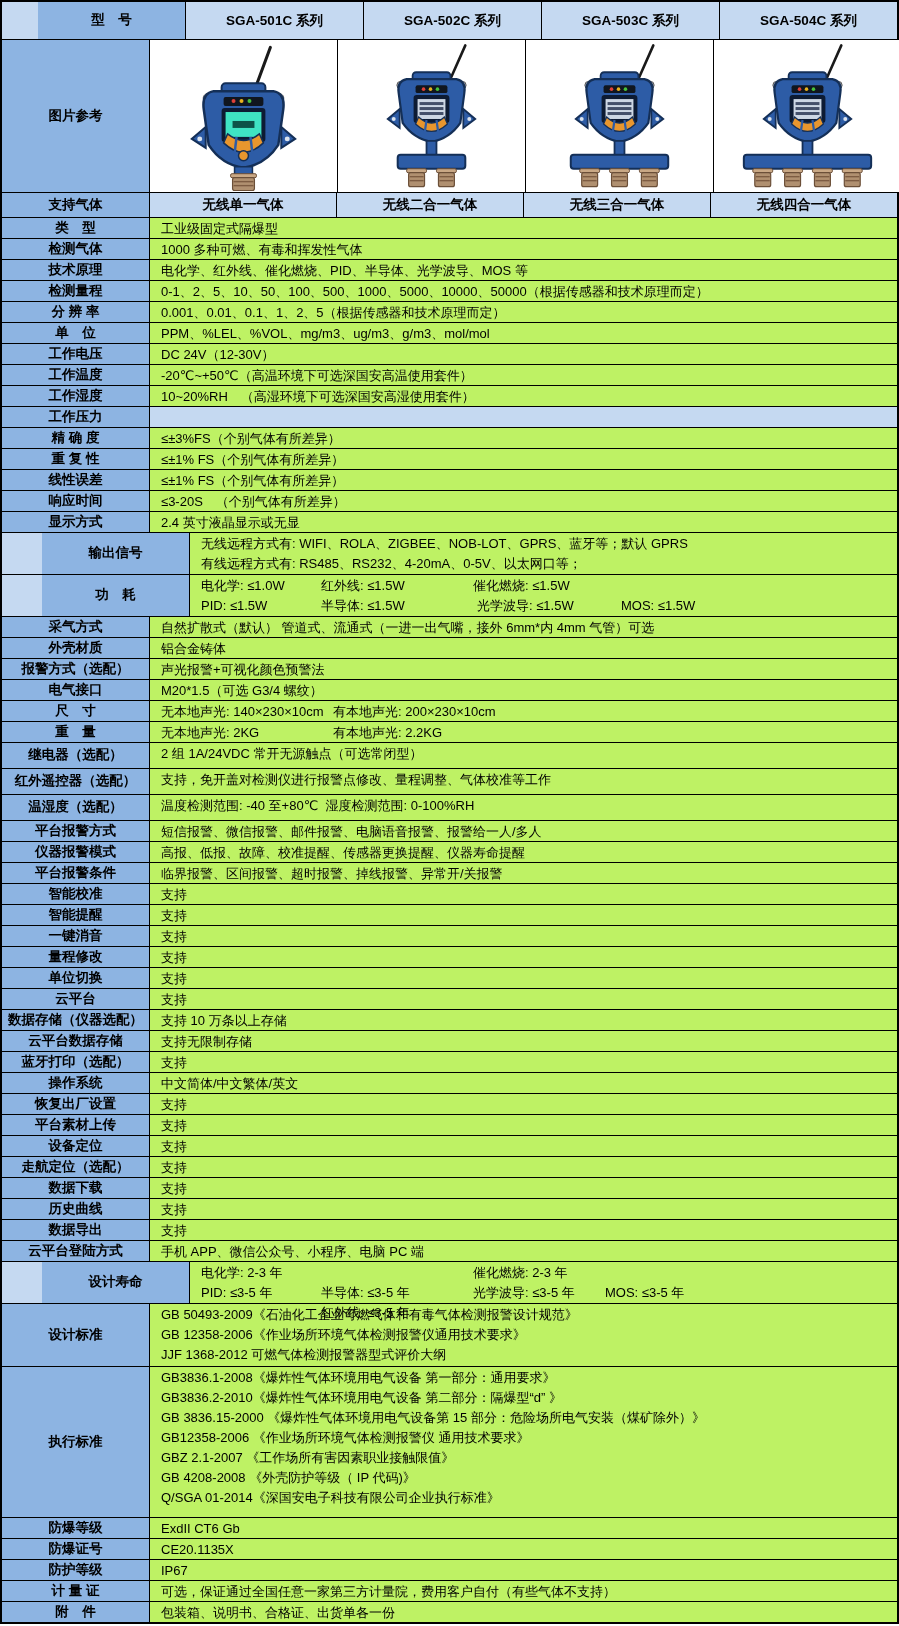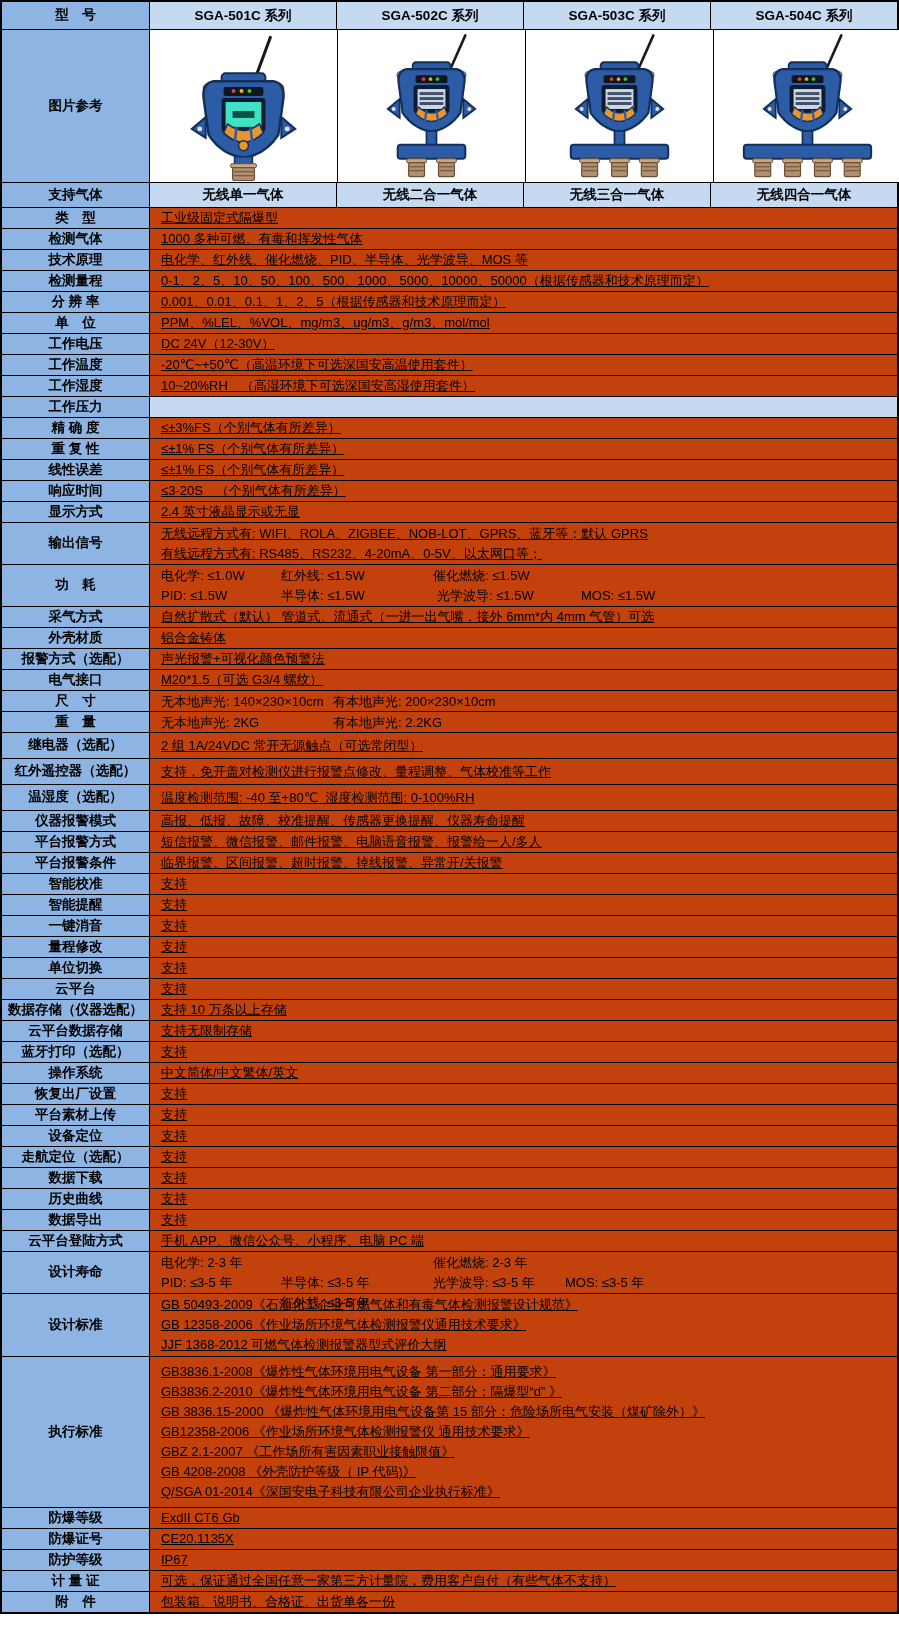--- a/index.html
+++ b/index.html
@@ -17,44 +17,43 @@
     background:#8DB4E2;
     border-right:1px solid #000;
     display:flex;align-items:center;justify-content:center;
     text-align:center;
     font-weight:bold;font-size:13.5px;line-height:1.25;
     padding:1px 4px;
     white-space:pre-wrap;
   }
   .cell-value{
     flex:1;box-sizing:border-box;
-    background:#c2410c;
-    display:flex;flex-direction:column;justify-content:center;
+    background:#bef264;
+    display:flex;flex-direction:column;justify-content:flex-start;
     padding:1px 6px 1px 11px;
     font-size:13px;
-    text-decoration:underline;
   }
   .vline{white-space:pre-wrap;line-height:20px;}
   .colline{position:relative;height:20px;line-height:20px;}
   .colline span{position:absolute;top:0;white-space:pre;}
   .prod-cell{
     flex:1;box-sizing:border-box;
     border-right:1px solid #000;
     display:flex;align-items:center;justify-content:center;
     text-align:center;font-weight:bold;font-size:13.5px;
     background:#C5D9F1;
   }
   .prod-cell:last-child{border-right:none;}
   .img-cell{background:#fff;}
-  .h-header{height:27px;}
+  .h-header{height:37px;padding-left:36px;}
   .h-image{height:152px;}
   .h-gas{height:24px;}
   .h-s{height:20px;}
   .h-opt{height:25px;}
-  .h-2l{height:41px;}
+  .h-2l{height:41px;padding-left:40px;}
   .h-3l{height:62px;}
   .h-7l{height:150px;}
 </style>
 </head>
 <body>
 
 <div id="spec-table">
     <div class="row h-header">
       <div class="cell-label">型　号</div>
       <div class="prod-cell">SGA-501C 系列</div>
@@ -386,29 +385,29 @@
         <div class="vline">支持，免开盖对检测仪进行报警点修改、量程调整、气体校准等工作</div>
       </div>
     </div>
     <div class="row h-opt">
       <div class="cell-label">温湿度（选配）</div>
       <div class="cell-value">
         <div class="vline">温度检测范围: -40 至+80℃  湿度检测范围: 0-100%RH</div>
       </div>
     </div>
     <div class="row h-s">
+      <div class="cell-label">平台报警方式</div>
+      <div class="cell-value">
+        <div class="vline">短信报警、微信报警、邮件报警、电脑语音报警、报警给一人/多人</div>
+      </div>
+    </div>
+    <div class="row h-s">
       <div class="cell-label">仪器报警模式</div>
       <div class="cell-value">
         <div class="vline">高报、低报、故障、校准提醒、传感器更换提醒、仪器寿命提醒</div>
-      </div>
-    </div>
-    <div class="row h-s">
-      <div class="cell-label">平台报警方式</div>
-      <div class="cell-value">
-        <div class="vline">短信报警、微信报警、邮件报警、电脑语音报警、报警给一人/多人</div>
       </div>
     </div>
     <div class="row h-s">
       <div class="cell-label">平台报警条件</div>
       <div class="cell-value">
         <div class="vline">临界报警、区间报警、超时报警、掉线报警、异常开/关报警</div>
       </div>
     </div>
     <div class="row h-s">
       <div class="cell-label">智能校准</div>

